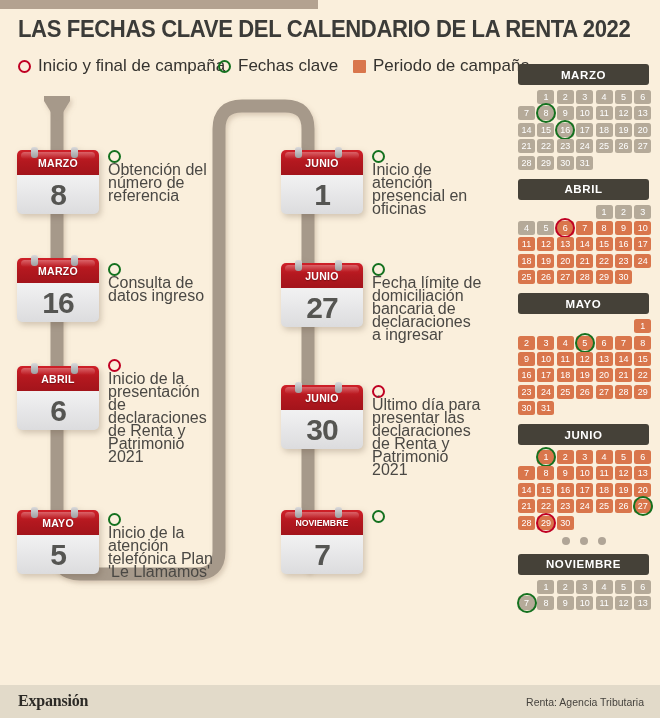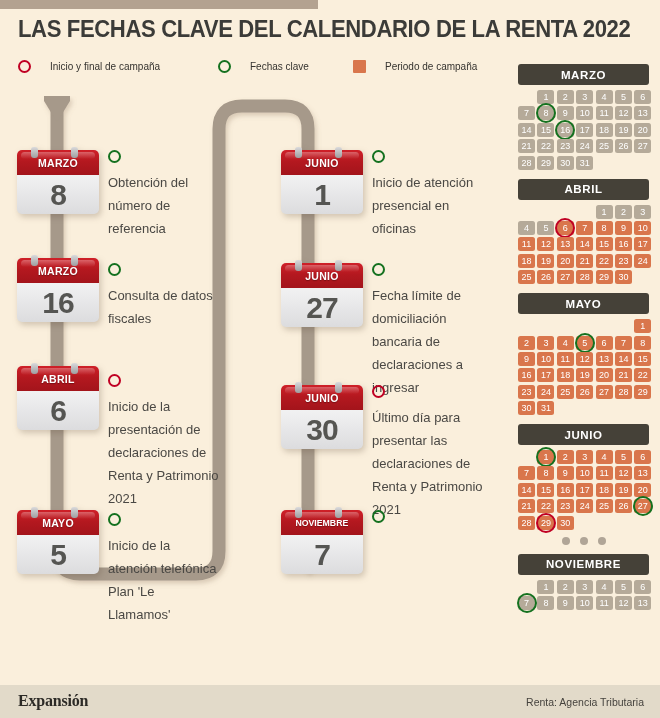--- a/index.html
+++ b/index.html
@@ -20,21 +20,21 @@
     position:absolute;left:18px;top:16px;width:600px;
     font-family:"Liberation Sans Narrow","Liberation Sans",sans-serif;
     font-weight:bold;font-size:23.5px;letter-spacing:-0.4px;
     color:#3b3b38;white-space:nowrap;transform:scaleX(.94);transform-origin:left center;
   }
   .legend{position:absolute;left:18px;top:55px;height:22px;}
   .lg{position:absolute;top:0;height:22px;display:flex;align-items:center;gap:7px;}
   .lg-ring{width:13px;height:13px;border-radius:50%;box-sizing:border-box;border:2.6px solid #c00023;}
   .lg-ring.green{border-color:#14711f;}
   .lg-sq{width:13px;height:13px;background:#d9764c;border-radius:1px;}
-  .lg-tx{font-size:10px;color:#35332f;white-space:nowrap;margin-left:12px;}
+  .lg-tx{font-size:17px;color:#35332f;white-space:nowrap;}
   .lg1{left:0;} .lg2{left:200px;} .lg3{left:335px;align-items:center;}
 
   
   .flow{position:absolute;left:0;top:96px;width:370px;height:590px;}
 
   
   .tl-item{position:absolute;}
   .cal{
     position:relative;width:82px;height:64px;
     filter:drop-shadow(2px 3px 3px rgba(90,70,50,.26));
@@ -64,21 +64,21 @@
     font-weight:bold;font-size:30px;color:#555552;letter-spacing:-1px;
     font-family:"Liberation Sans Narrow","Liberation Sans",sans-serif;
   }
   .binder{position:absolute;top:-3px;width:7px;height:11px;border-radius:3px;
     background:linear-gradient(180deg,#d9d9db,#9e9ea0);z-index:3;}
   .b1{left:14px;} .b2{left:54px;}
 
   .tl-note{position:absolute;}
   .tl-ring{width:13px;height:13px;border-radius:50%;box-sizing:border-box;border:2.6px solid #14711f;}
   .tl-ring.red{border-color:#c00023;}
-  .tl-tx{margin-top:8px;font-size:13px;line-height:23px;color:#4a4844;width:112px;}
+  .tl-tx{margin-top:0;font-size:16px;line-height:13px;color:#4a4844;width:112px;}
 
   
   .cal-panel{position:absolute;left:0;right:0;}
   .mhdr{
     height:21px;background:#454138;border-radius:3px;
     display:flex;align-items:center;justify-content:center;
     color:#fff;font-weight:bold;font-size:11.5px;letter-spacing:.6px;
     font-family:"Liberation Sans Narrow","Liberation Sans",sans-serif;
   }
   .grid{margin-top:5px;display:grid;grid-template-columns:repeat(7,17px);
@@ -166,36 +166,36 @@
       <div class="cal-body">
         <div class="cal-top">
             <span class="cal-month">MARZO</span>
           </div>
         <div class="cal-day">16</div>
       </div>
     </div>
   </div>
   <div class="tl-note" style="left:108px;top:263px;">
     <div class="tl-ring"></div>
-    <div class="tl-tx">Consulta de datos fiscales</div>
+    <div class="tl-tx">Consulta de datos ingreso</div>
   </div>
 
   <div class="tl-item" style="left:17px;top:366px;">
     <div class="cal">
       <span class="binder b1"></span>
       <span class="binder b2"></span>
       <div class="cal-body">
         <div class="cal-top">
             <span class="cal-month">ABRIL</span>
           </div>
         <div class="cal-day">6</div>
       </div>
     </div>
   </div>
-  <div class="tl-note" style="left:108px;top:374px;">
+  <div class="tl-note" style="left:108px;top:359px;">
     <div class="tl-ring red"></div>
     <div class="tl-tx">Inicio de la presentación de declaraciones de Renta y Patrimonio 2021</div>
   </div>
 
   <div class="tl-item" style="left:17px;top:510px;">
     <div class="cal">
       <span class="binder b1"></span>
       <span class="binder b2"></span>
       <div class="cal-body">
         <div class="cal-top">

